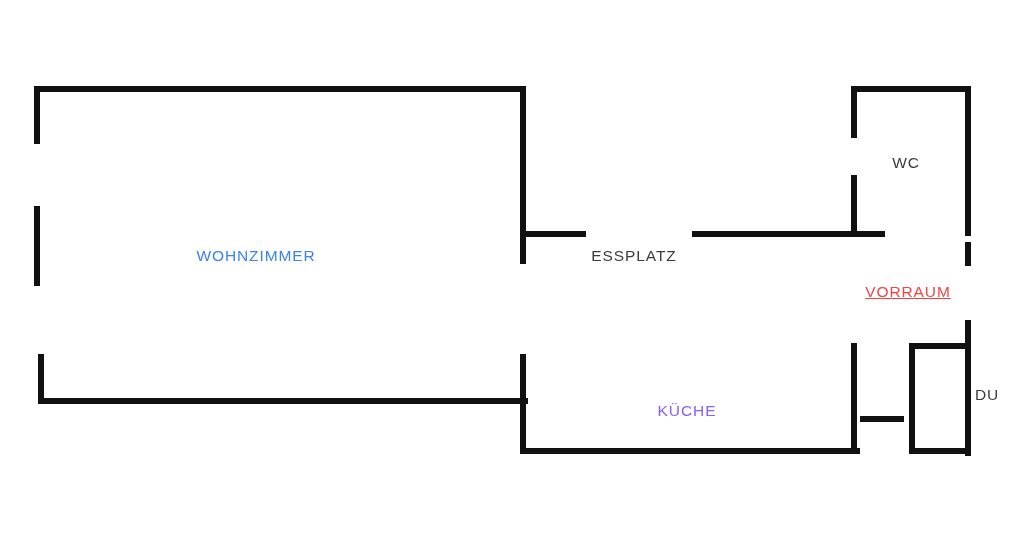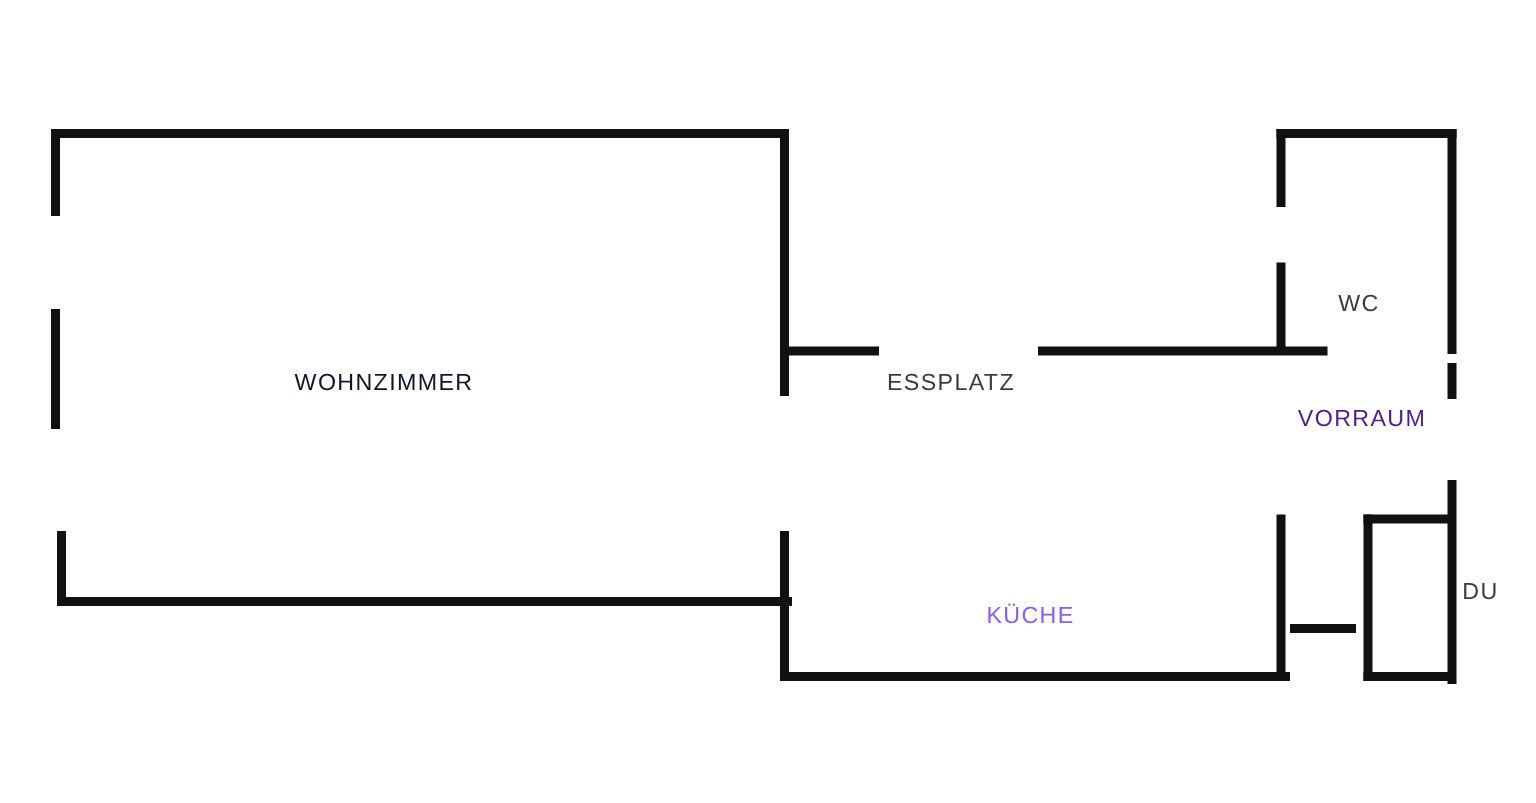--- a/index.html
+++ b/index.html
@@ -56,20 +56,20 @@
       <div class="wall" style="left: 965px; top: 86px; width: 6px; height: 150px; background: rgb(17, 17, 17);"></div>
       <div class="wall" style="left: 965px; top: 242px; width: 6px; height: 24px; background: rgb(17, 17, 17);"></div>
       <div class="wall" style="left: 965px; top: 320px; width: 6px; height: 136px; background: rgb(17, 17, 17);"></div>
       <div class="wall" style="left: 520px; top: 354px; width: 6px; height: 100px; background: rgb(17, 17, 17);"></div>
       <div class="wall" style="left: 520px; top: 448px; width: 340px; height: 6px; background: rgb(17, 17, 17);"></div>
       <div class="wall" style="left: 851px; top: 343px; width: 6px; height: 111px; background: rgb(17, 17, 17);"></div>
       <div class="wall" style="left: 860px; top: 416px; width: 44px; height: 6px; background: rgb(17, 17, 17);"></div>
       <div class="wall" style="left: 909px; top: 343px; width: 6px; height: 111px; background: rgb(17, 17, 17);"></div>
       <div class="wall" style="left: 909px; top: 343px; width: 60px; height: 6px; background: rgb(17, 17, 17);"></div>
       <div class="wall" style="left: 909px; top: 448px; width: 60px; height: 6px; background: rgb(17, 17, 17);"></div>
-      <div class="room-label" style="left: 256px; top: 256px; color: #0f172a;">WOHNZIMMER</div>
+      <div class="room-label" style="left: 256px; top: 256px; color: #3b82f6;">WOHNZIMMER</div>
       <div class="room-label" style="left: 634px; top: 256px; color: rgb(60, 60, 60); text-align: right;">ESSPLATZ</div>
-      <div class="room-label" style="left: 906px; top: 163px; color: rgb(60, 60, 60); margin-top: 40px;">WC</div>
-      <div class="room-label" style="left: 908px; top: 280px; color: #4c1d95;">VORRAUM</div>
+      <div class="room-label" style="left: 906px; top: 163px; color: rgb(60, 60, 60);">WC</div>
+      <div class="room-label" style="left: 908px; top: 292px; color: #ef4444; text-decoration: underline;">VORRAUM</div>
       <div class="room-label" style="left: 687px; top: 411px; color: #8b5cf6;">KÜCHE</div>
       <div class="room-label" style="left: 940px; top: 395px; color: rgb(60, 60, 60); margin-left: 47px;">DU</div>
     </div>
 </div>
 
 </body></html>

